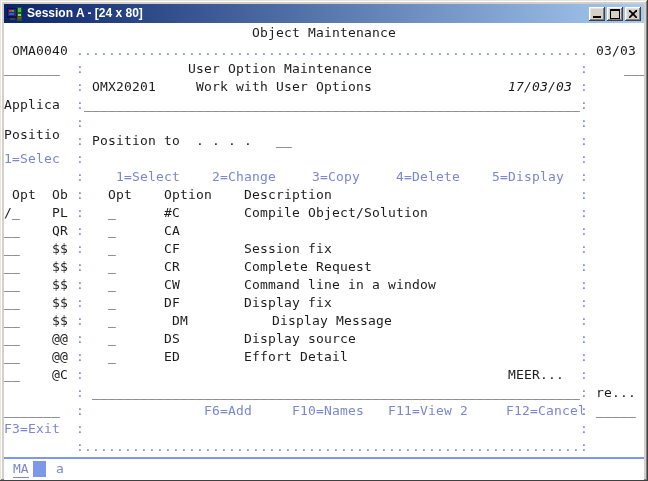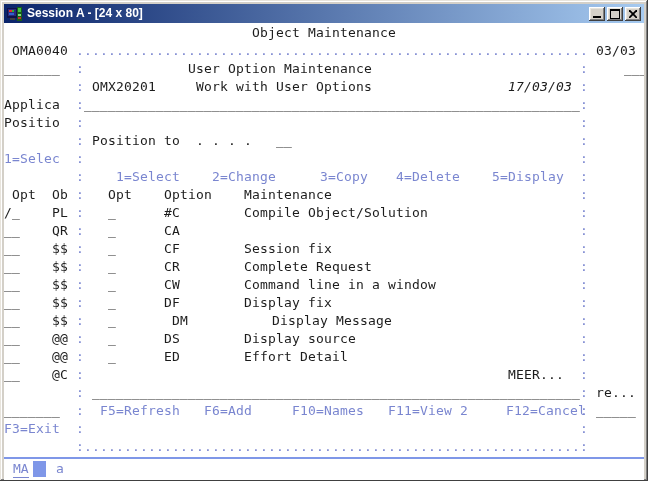--- a/index.html
+++ b/index.html
@@ -120,52 +120,52 @@
         <span class="seg" style="left: 504px; font-style: italic;">17/03/03</span>
         <span class="seg b" style="left: 576px;">:</span>
       </div>
       <div class="trow" style="top: 73px;">
         <span class="seg" style="left: 0px;">Applica</span>
         <span class="seg b" style="left: 72px;">:</span>
         <span class="seg" style="left: 80px;">______________________________________________________________</span>
         <span class="seg b" style="left: 576px;">:</span>
       </div>
       <div class="trow" style="top: 91px;">
-        <span class="seg" style="left: 0px;">Positio</span>
+        <span class="seg" style="left: 0px; margin-top: 12px;">Positio</span>
         <span class="seg b" style="left: 72px;">:</span>
         <span class="seg b" style="left: 576px;">:</span>
       </div>
       <div class="trow" style="top: 109px;">
         <span class="seg b" style="left: 72px;">:</span>
         <span class="seg" style="left: 88px;">Position to</span>
         <span class="seg" style="left: 192px;">. . . .</span>
         <span class="seg" style="left: 272px;">__</span>
         <span class="seg b" style="left: 576px;">:</span>
       </div>
       <div class="trow" style="top: 127px;">
         <span class="seg b" style="left: 0px;">1=Selec</span>
         <span class="seg b" style="left: 72px;">:</span>
         <span class="seg b" style="left: 576px;">:</span>
       </div>
       <div class="trow" style="top: 145px;">
         <span class="seg b" style="left: 72px;">:</span>
         <span class="seg b" style="left: 112px;">1=Select</span>
         <span class="seg b" style="left: 208px;">2=Change</span>
-        <span class="seg b" style="left: 316px;">3=Copy</span>
+        <span class="seg b" style="left: 308px;">3=Copy</span>
         <span class="seg b" style="left: 392px;">4=Delete</span>
         <span class="seg b" style="left: 488px;">5=Display</span>
         <span class="seg b" style="left: 576px;">:</span>
       </div>
       <div class="trow" style="top: 163px;">
         <span class="seg" style="left: 8px;">Opt</span>
         <span class="seg" style="left: 48px;">Ob</span>
         <span class="seg b" style="left: 72px;">:</span>
         <span class="seg" style="left: 104px;">Opt</span>
         <span class="seg" style="left: 160px;">Option</span>
-        <span class="seg" style="left: 240px;">Maintenance</span>
+        <span class="seg" style="left: 240px;">Description</span>
         <span class="seg b" style="left: 576px;">:</span>
       </div>
       <div class="trow" style="top: 181px;">
         <span class="seg" style="left: 0px;">/_</span>
         <span class="seg" style="left: 48px;">PL</span>
         <span class="seg b" style="left: 72px;">:</span>
         <span class="seg" style="left: 104px;">_</span>
         <span class="seg" style="left: 160px;">#C</span>
         <span class="seg" style="left: 240px;">Compile Object/Solution</span>
         <span class="seg b" style="left: 576px;">:</span>
@@ -250,21 +250,20 @@
       </div>
       <div class="trow" style="top: 361px;">
         <span class="seg b" style="left: 72px;">:</span>
         <span class="seg" style="left: 88px;">_____________________________________________________________</span>
         <span class="seg b" style="left: 576px;">:</span>
         <span class="seg" style="left: 592px;">re...</span>
       </div>
       <div class="trow" style="top: 379px;">
         <span class="seg" style="left: 0px;">_______</span>
         <span class="seg b" style="left: 72px;">:</span>
-        <span class="seg b" style="left: 96px;">F5=Refresh</span>
         <span class="seg b" style="left: 200px;">F6=Add</span>
         <span class="seg b" style="left: 288px;">F10=Names</span>
         <span class="seg b" style="left: 384px;">F11=View 2</span>
         <span class="seg b" style="left: 488px; margin-left: 14px;">F12=Cancel</span>
         <span class="seg b" style="left: 576px;">:</span>
         <span class="seg" style="left: 592px;">_____</span>
       </div>
       <div class="trow" style="top: 397px;">
         <span class="seg b" style="left: 0px;">F3=Exit</span>
         <span class="seg b" style="left: 72px;">:</span>

